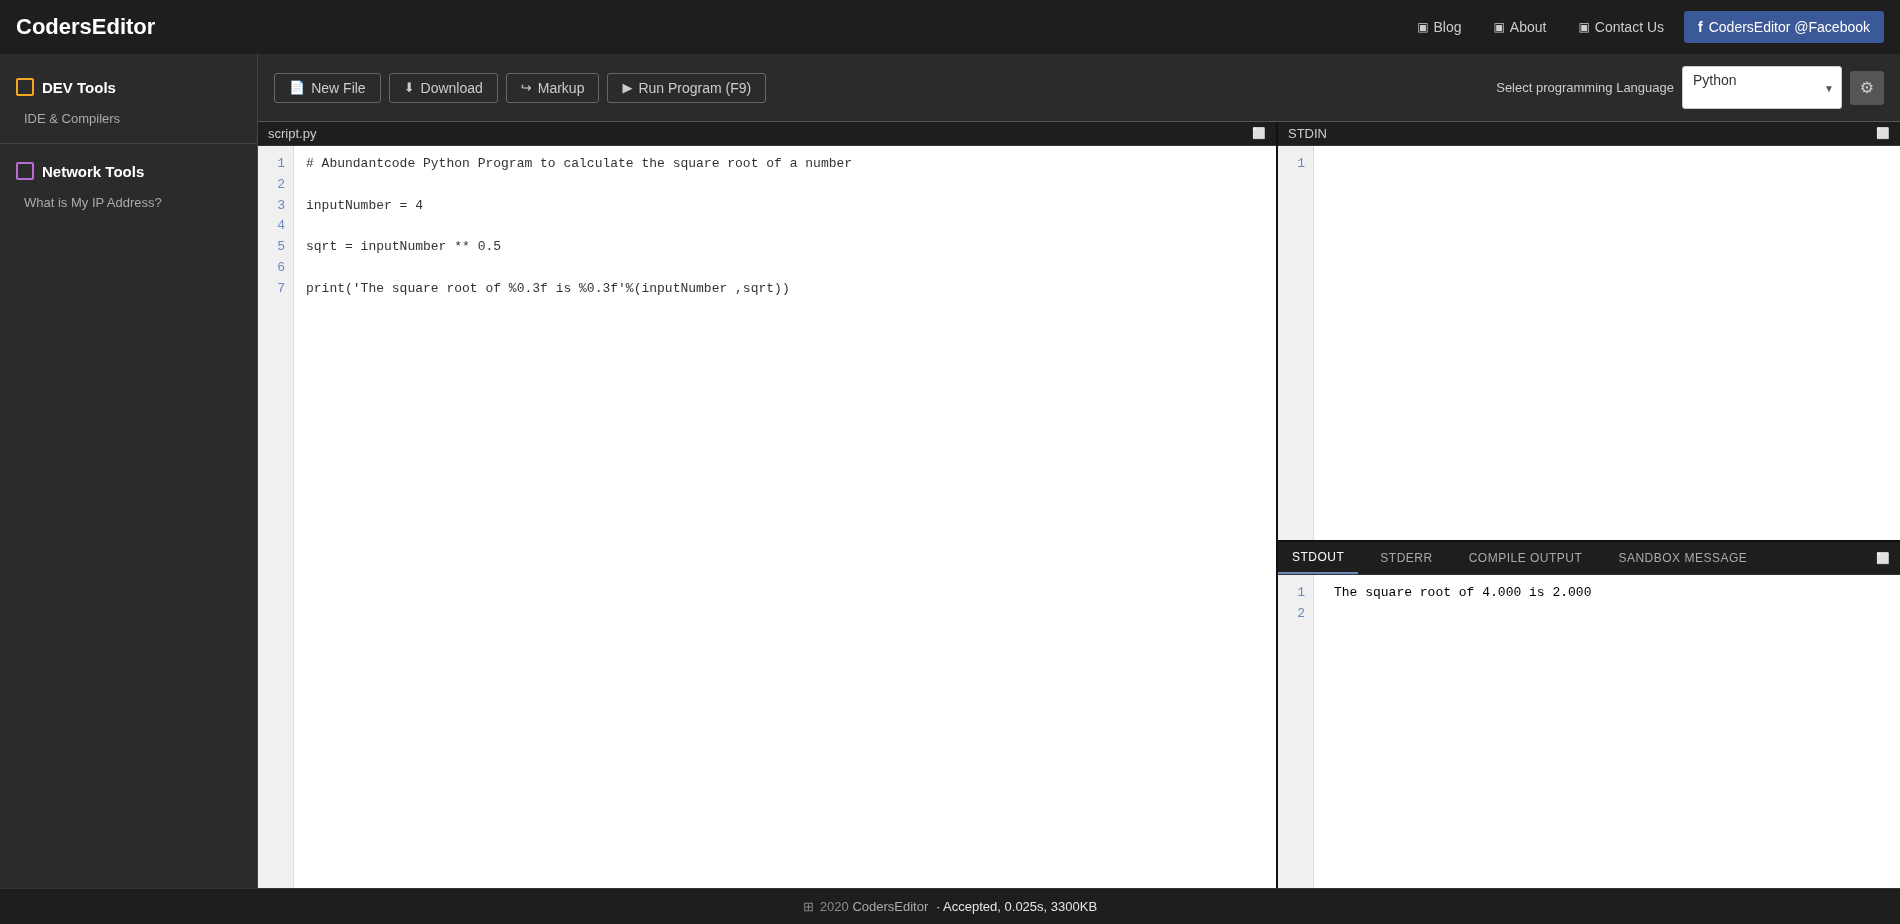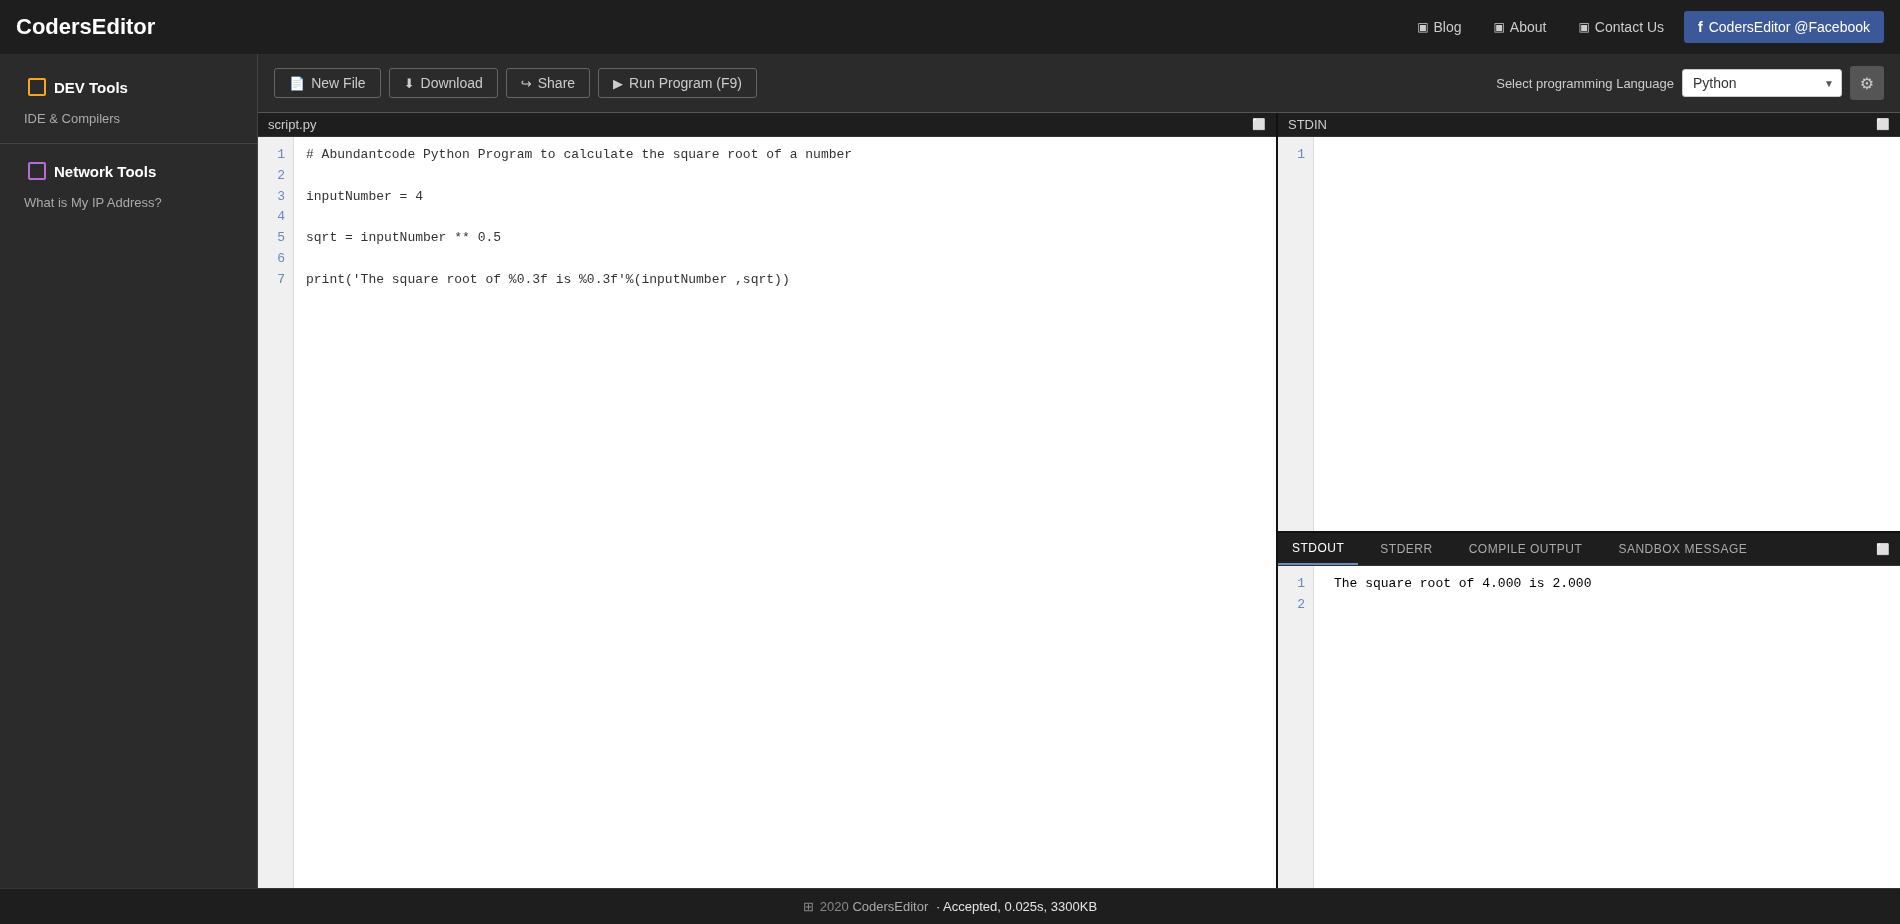--- a/index.html
+++ b/index.html
@@ -61,21 +61,21 @@
       width: 258px;
       background: #2b2b2b;
       border-right: 1px solid #444;
       flex-shrink: 0;
       padding: 16px 0;
     }
     .sidebar-section-title {
       display: flex;
       align-items: center;
       gap: 8px;
-      padding: 8px 28px;
+      padding: 8px 16px;
       font-size: 15px;
       font-weight: bold;
       color: #fff;
     }
     .sidebar-section-title .icon-box-yellow {
       width: 18px;
       height: 18px;
       border: 2px solid #f5a623;
       display: inline-block;
       border-radius: 2px;
@@ -143,21 +143,21 @@
       gap: 8px;
     }
     .lang-label {
       font-size: 13px;
       color: #ccc;
     }
     .lang-select {
       background: #fff;
       color: #333;
       border: 1px solid #ccc;
-      padding: 5px 28px 5px 10px;
+      padding: 5px 28px 20px 10px;
       font-size: 14px;
       cursor: pointer;
       border-radius: 3px;
       appearance: none;
       width: 160px;
     }
     .settings-btn {
       background: #555;
       border: none;
       color: #ccc;
@@ -398,21 +398,21 @@
       <button class="toolbar-btn">
         <span class="btn-icon">📄</span>
         <span>New File</span>
       </button>
       <button class="toolbar-btn">
         <span class="btn-icon">⬇</span>
         <span>Download</span>
       </button>
       <button class="toolbar-btn">
         <span class="btn-icon">↪</span>
-        <span>Share</span>
+        <span>Markup</span>
       </button>
       <button class="toolbar-btn run-btn">
         <span class="btn-icon">▶</span>
         <span>Run Program (F9)</span>
       </button>
       <div class="lang-select-area">
         <span class="lang-label">Select programming Language</span>
         <div class="select-wrapper">
           <select class="lang-select">
             <option>Python</option>

